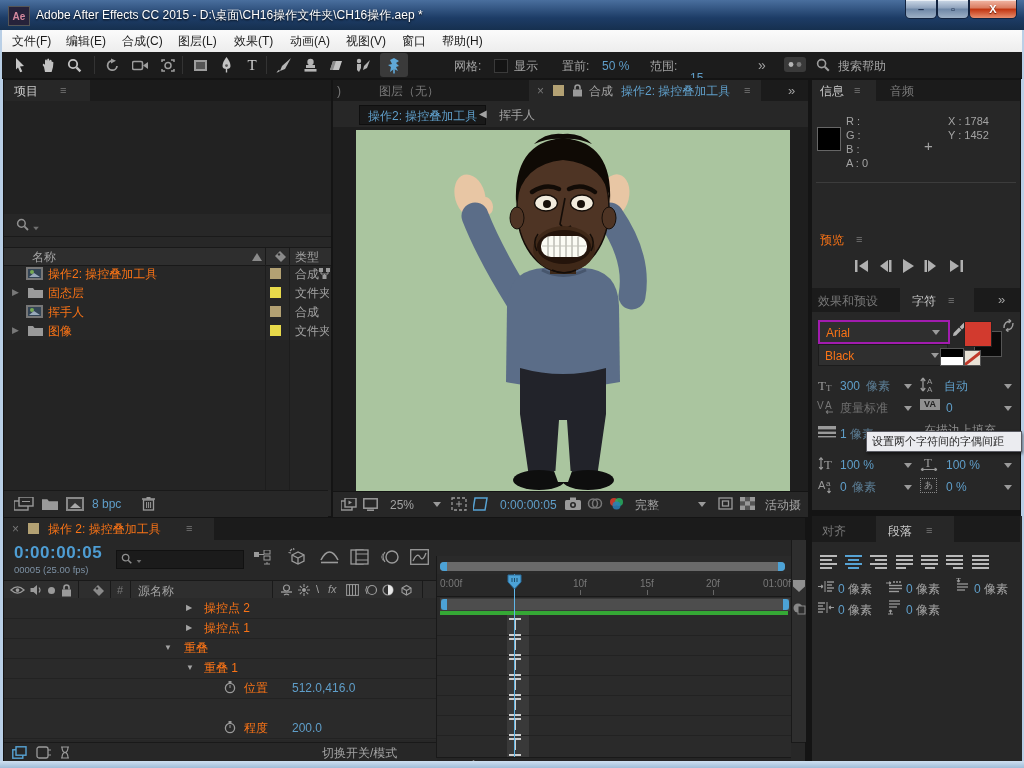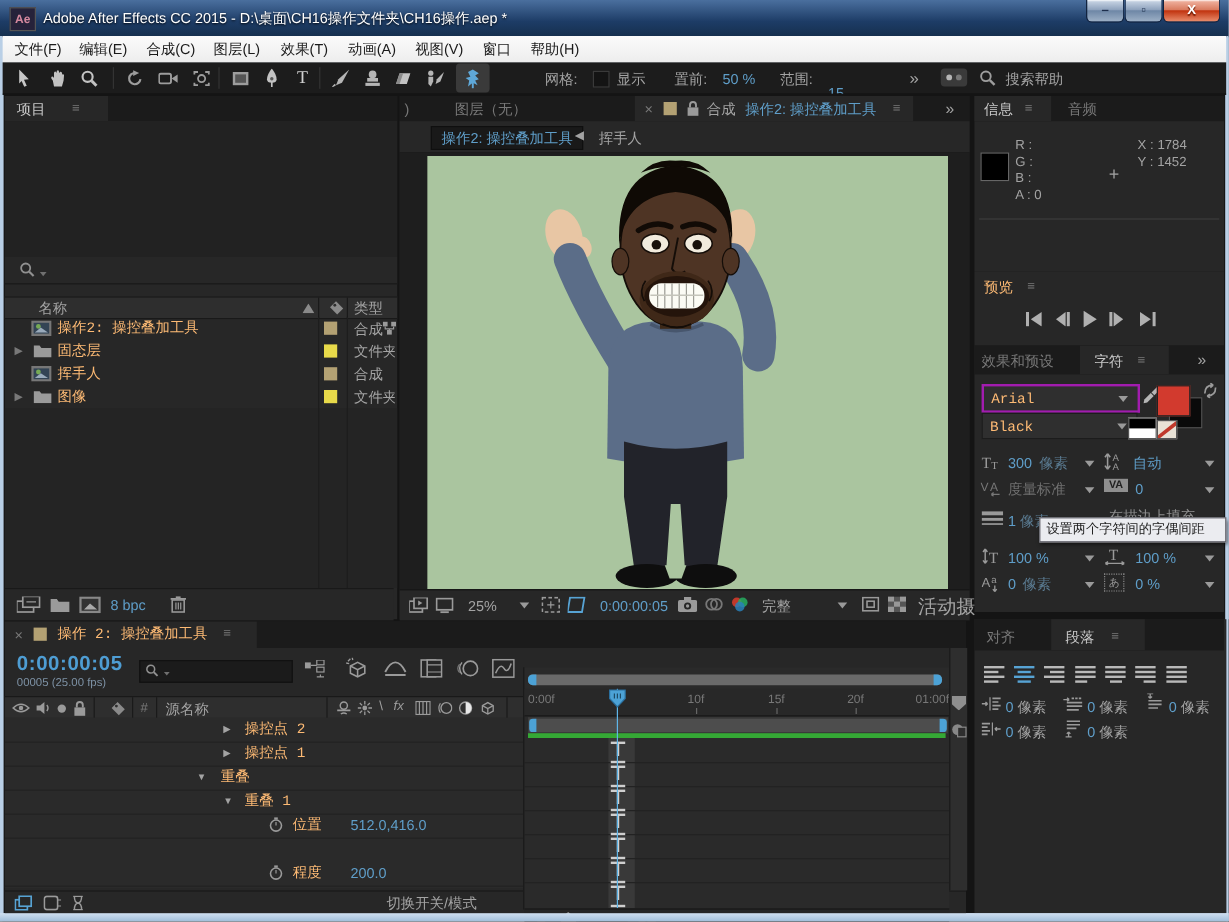--- a/index.html
+++ b/index.html
@@ -1,21 +1,21 @@
 <!DOCTYPE html>
 <html><head>
 <meta charset="utf-8">
 <style>
   html,body{margin:0;padding:0;background:#888;}
   #stage{position:relative;width:1024px;height:768px;overflow:hidden;
     font-family:"Liberation Sans","DejaVu Sans",sans-serif;
     background:#b9cfe6;}
   .ab{position:absolute;}
   .t{position:absolute;white-space:nowrap;line-height:1;}
-  .gray{color:#a3a3a3;} .lgray{color:#fdba74;font-family:Liberation Mono, monospace;} .dgray{color:#787878;}
+  .gray{color:#a3a3a3;} .lgray{color:#f97316;} .dgray{color:#787878;}
   .blue{color:#5f9ec9;}
   .panel{position:absolute;background:#272727;}
   .tabbar{position:absolute;background:#1b1b1b;}
   .tab-active{background:#272727;color:#c9c9c9;}
   .menuTxt{color:#1a1a1a;font-size:12px;}
   .tool{position:absolute;width:24px;height:22px;display:flex;align-items:center;justify-content:center;}
   .tri-dn{display:inline-block;width:0;height:0;border-left:4px solid transparent;border-right:4px solid transparent;border-top:5px solid #9a9a9a;}
   .row{position:absolute;left:4px;width:428px;height:20px;border-bottom:1px solid #222;}
   .ibeam{position:absolute;width:12px;height:14px;border-top:2px solid #cfcfcf;border-bottom:2px solid #cfcfcf;}
   .ibeam:before{content:"";position:absolute;left:5px;top:0;width:2px;height:10px;background:#cfcfcf;}
@@ -400,21 +400,21 @@
           <rect x="4.5" y="4" width="6" height="5" fill="none" stroke="#9a9a9a" stroke-width="1.3"></rect>
         </svg>
       <svg class="ab" style="left:407px;top:5px;" width="15" height="13" viewBox="0 0 15 13">
           <rect x="0" y="0" width="15" height="13" fill="#555"></rect>
           <rect x="0" y="0" width="5" height="4.3" fill="#999"></rect>
           <rect x="10" y="0" width="5" height="4.3" fill="#999"></rect>
           <rect x="5" y="4.3" width="5" height="4.3" fill="#999"></rect>
           <rect x="0" y="8.6" width="5" height="4.4" fill="#999"></rect>
           <rect x="10" y="8.6" width="5" height="4.4" fill="#999"></rect>
         </svg>
-      <span class="t gray" style="left:432px;top:7px;font-size:16px;">活动摄</span>
+      <span class="t gray" style="left:432px;top:7px;font-size:12px;">活动摄</span>
     </div>
   </div>
 
   <div class="panel" style="left:812px;top:80px;width:208px;height:146px;">
     <div class="tabbar" style="left:0;top:0;width:208px;height:21px;position:absolute;">
       <div class="ab tab-active" style="left:0;top:0;width:64px;height:21px;">
         <span class="t" style="left:8px;top:5px;font-size:12px;">信息</span>
         <span class="t dgray" style="left:42px;top:5px;font-size:11px;">≡</span>
       </div>
       <span class="t dgray" style="left:78px;top:5px;font-size:12px;">音频</span>

